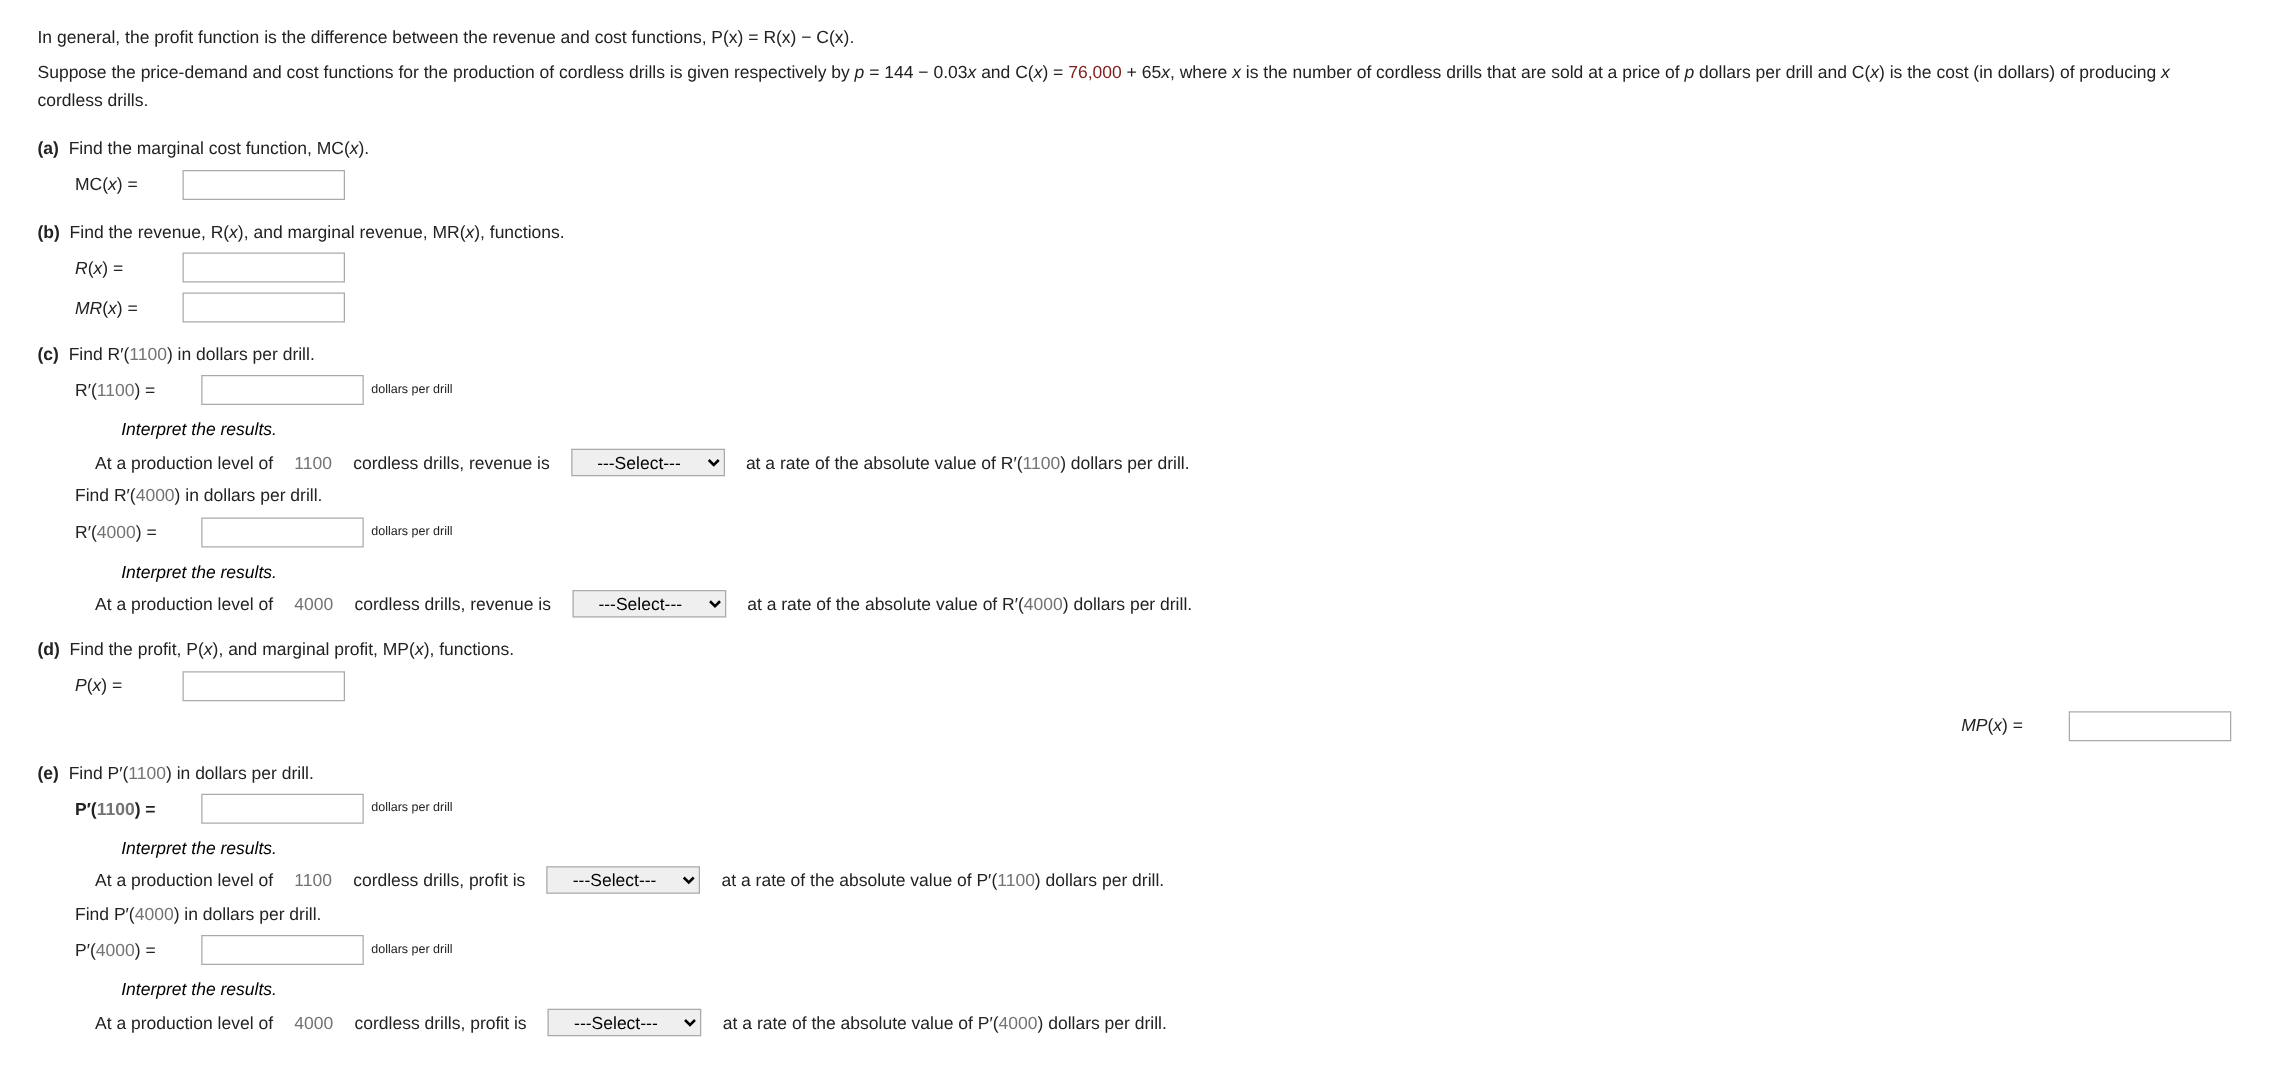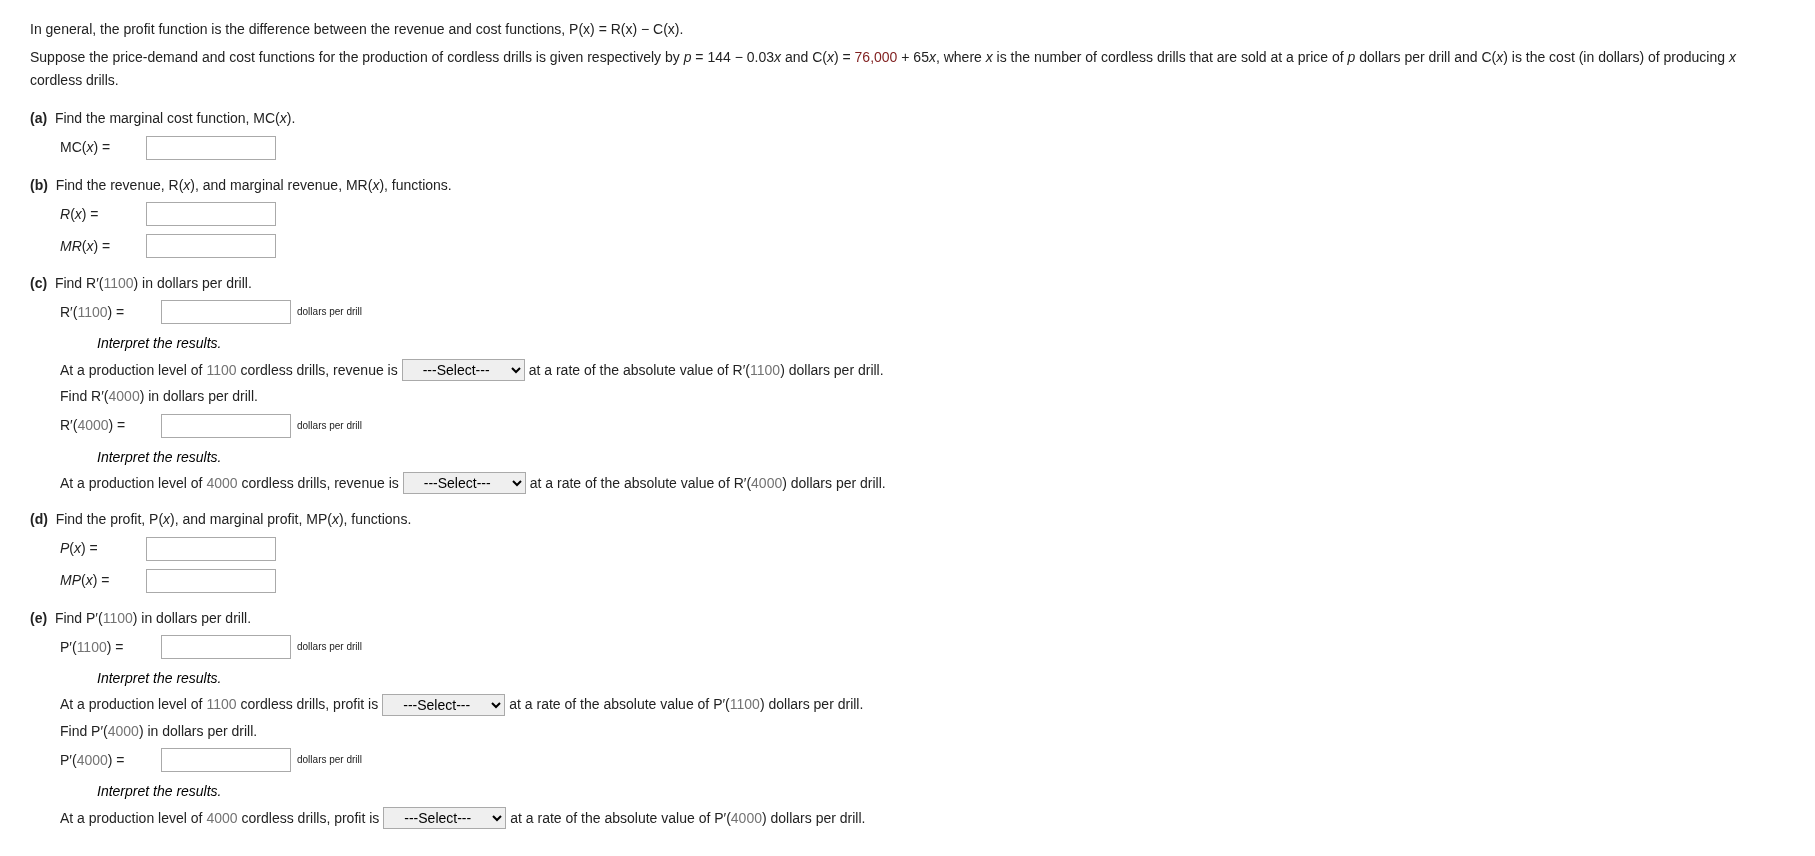--- a/index.html
+++ b/index.html
@@ -47,24 +47,24 @@
       margin-bottom: 4px;
     }
     .interpret-title {
       font-style: italic;
       color: #000000;
       margin-bottom: 4px;
       margin-left: 37px;
     }
     .interpret-line {
       display: flex;
-      align-items: flex-end;
+      align-items: flex-start;
       flex-wrap: wrap;
-      gap: 4px;
-      margin: 2px 0;
+      gap: 17px;
+      margin: 2px 16px;
     }
     select {
       border: 1px solid #aaa;
       font-size: 14px;
       height: 22px;
       padding: 0 16px;
     }
     .highlight-blue { color: #737373; }
     .highlight-red { color: #7f1d1d; }
     .section-divider { margin-top: 14px; }
@@ -149,32 +149,32 @@
   </div>
 </div>
 
 <div class="question-block section-divider">
   <span><strong>(d)</strong>&nbsp;&nbsp;Find the profit, P(<em>x</em>), and marginal profit, MP(<em>x</em>), functions.</span>
   <div class="sub-block">
     <div class="input-row">
       <span class="input-label"><em>P</em>(<em>x</em>) =</span>
       <input type="text" style="">
     </div>
-    <div class="input-row" style="margin-top:8px;">
+    <div class="input-row" style="margin-top:8px;justify-content:flex-end;">
       <span class="input-label"><em>MP</em>(<em>x</em>) =</span>
       <input type="text" style="">
     </div>
   </div>
 </div>
 
 <div class="question-block section-divider">
   <span><strong>(e)</strong>&nbsp;&nbsp;Find P′(<span class="highlight-blue">1100</span>) in dollars per drill.</span>
   <div class="sub-block">
     <div class="input-row">
-      <span class="input-label" style="min-width:95px;">P′(<span class="highlight-blue">1100</span>) =</span>
+      <span class="input-label" style="min-width:95px;font-weight:bold;">P′(<span class="highlight-blue">1100</span>) =</span>
       <input type="text" style="">
       <span class="unit-label">dollars per drill</span>
     </div>
     <div class="interpret-block">
       <p class="interpret-title">Interpret the results.</p>
       <div class="interpret-line">
         <span>At a production level of</span>
         <span class="highlight-blue">1100</span>
         <span>cordless drills, profit is</span>
         <select>

